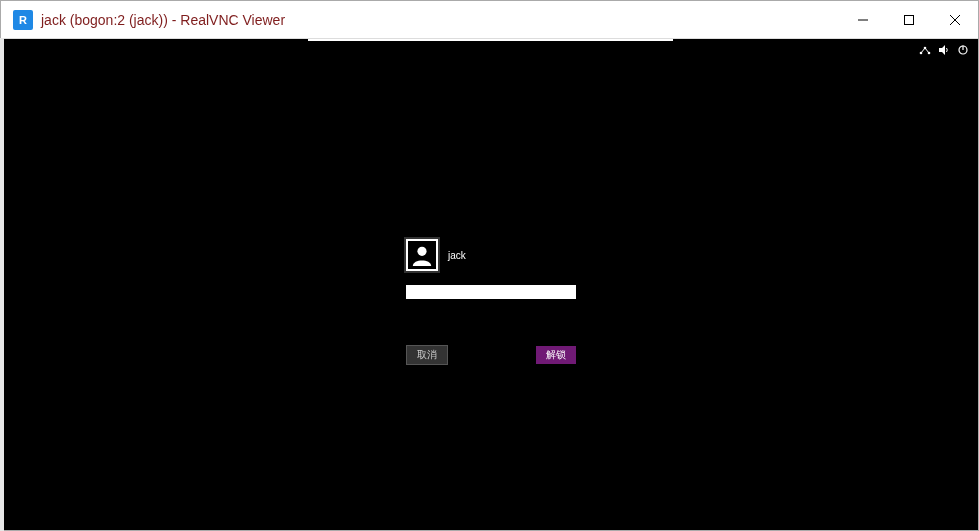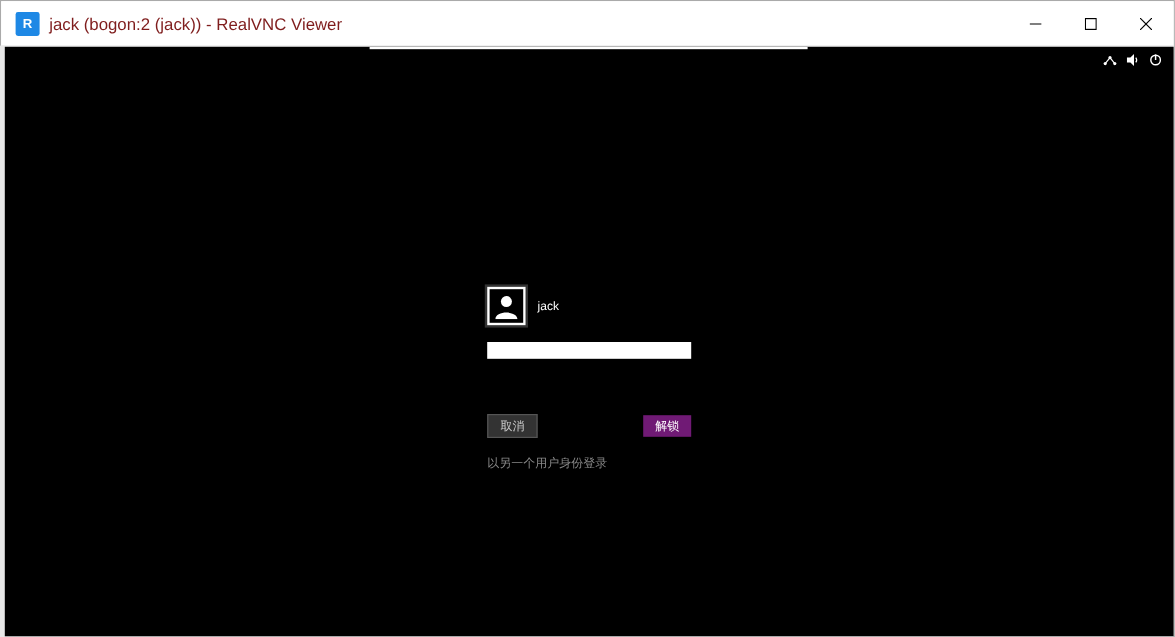--- a/index.html
+++ b/index.html
@@ -234,19 +234,18 @@
             <path d="M2 24 C2 16 22 16 22 24 Z" fill="#fff"></path>
           </svg>
         </div>
         <div class="username">jack</div>
       </div>
       <input type="password" class="pwd-input" autofocus="" value="" style="">
       <div class="btn-row">
         <button class="btn btn-cancel">取消</button>
         <button class="btn btn-unlock">解锁</button>
       </div>
-      <div class="other-user-link">以另一个用户身份登录</div>
     </div>
   </div>
 
 </div>
 
 <div class="left-edge"></div>
 
 </body></html>

